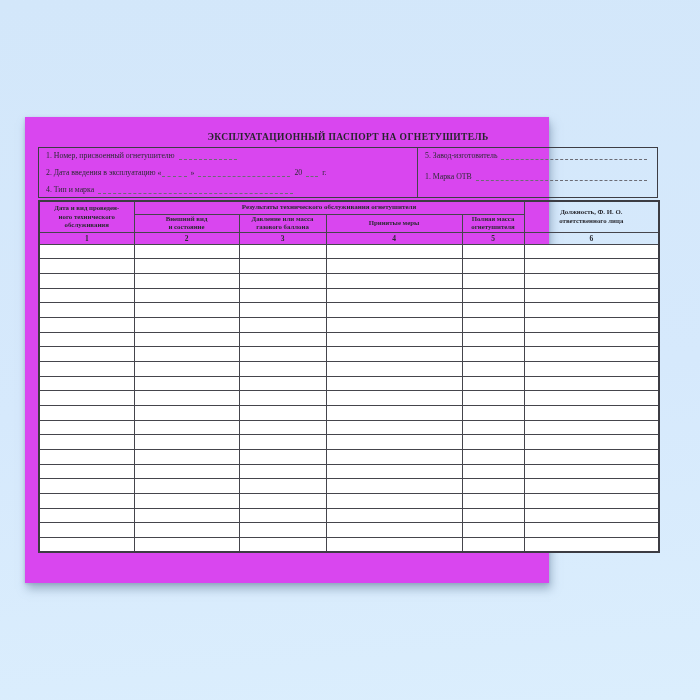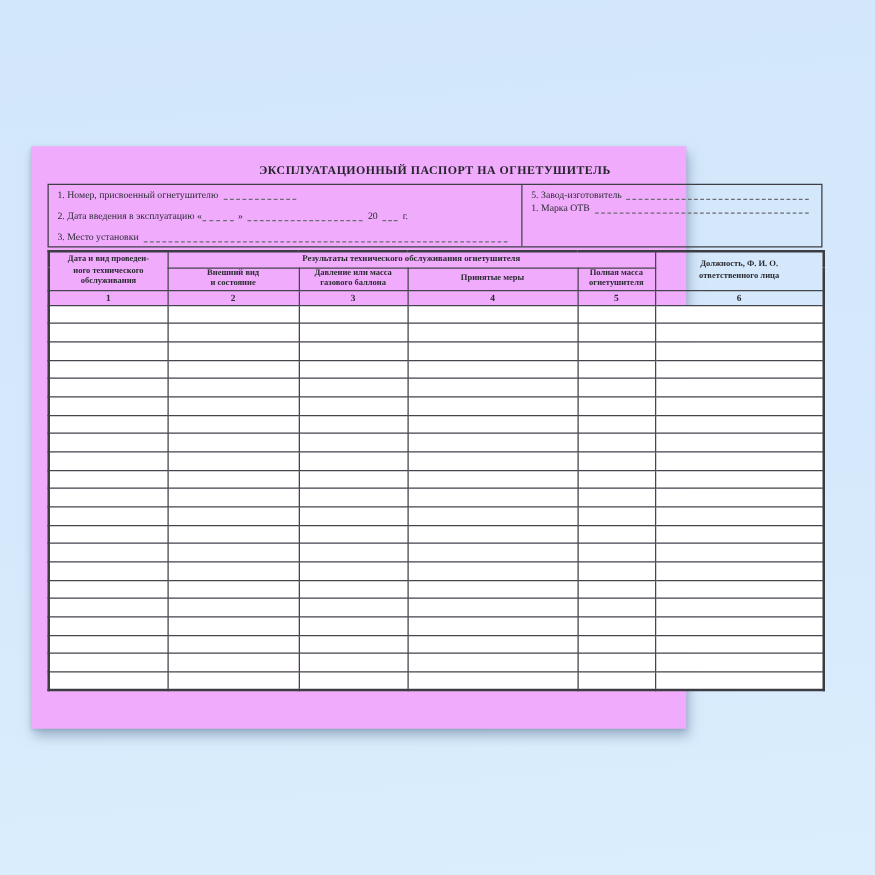--- a/index.html
+++ b/index.html
@@ -8,21 +8,21 @@
     font-family: "Liberation Serif", "DejaVu Serif", serif;
     background: linear-gradient(175deg, #d3e7fa 0%, #d6e9fc 55%, #dbeefd 100%);
     position: relative;
     overflow: hidden;
     color: #2e2e35;
   }
   .sheet {
     position: absolute;
     left: 25px; top: 117px;
     width: 524px; height: 466px;
-    background: #f0abfc;
+    background: #d946ef;
     box-shadow: 2px 6px 9px rgba(105,132,160,0.55), 0 1px 3px rgba(105,132,160,0.35);
   }
   .title {
     margin: 15px 21px 0 13px;
     width: 620px;
     text-align: center;
     font-weight: bold;
     font-size: 9.5px;
     letter-spacing: 0.4px;
     color: #26242c;
@@ -37,21 +37,21 @@
   }
   .info-left {
     width: 379px;
     border-right: 1.5px solid #45454c;
     padding: 2px 9px 2px 7px;
     display: flex; flex-direction: column; justify-content: space-between;
   }
   .info-right {
     flex: 1;
     padding: 2px 8px 2px 7px;
-    display: flex; flex-direction: column; justify-content: flex-start; gap: 0;
+    display: flex; flex-direction: column; justify-content: flex-start; gap: 10px;
   }
   .item-row {
     display: flex; align-items: flex-end;
     font-size: 7.8px; line-height: 9.6px;
     height: 11px;
     white-space: nowrap;
     color: #2b2b33;
   }
   .item-row .lbl { flex: 0 0 auto; }
   .fill {
@@ -117,22 +117,22 @@
         <span class="lbl">2. Дата введения в эксплуатацию</span>
         <span class="tok">«</span>
         <span class="fill w25"></span>
         <span class="tok">»</span>
         <span class="fill w90"></span>
         <span class="tok">20</span>
         <span class="fill w12"></span>
         <span class="tok">г.</span>
       </div>
       <div class="item-row">
-        <span class="lbl">3. Место установки</span>
-        <span class="fill grow"></span>
+        <span class="lbl">4. Тип и марка</span>
+        <span class="fill w195"></span>
       </div>
     </div>
     <div class="info-right">
       <div class="item-row">
         <span class="lbl">5. Завод-изготовитель</span>
         <span class="fill grow"></span>
       </div>
       <div class="item-row">
         <span class="lbl">1. Марка ОТВ</span>
         <span class="fill grow"></span>

